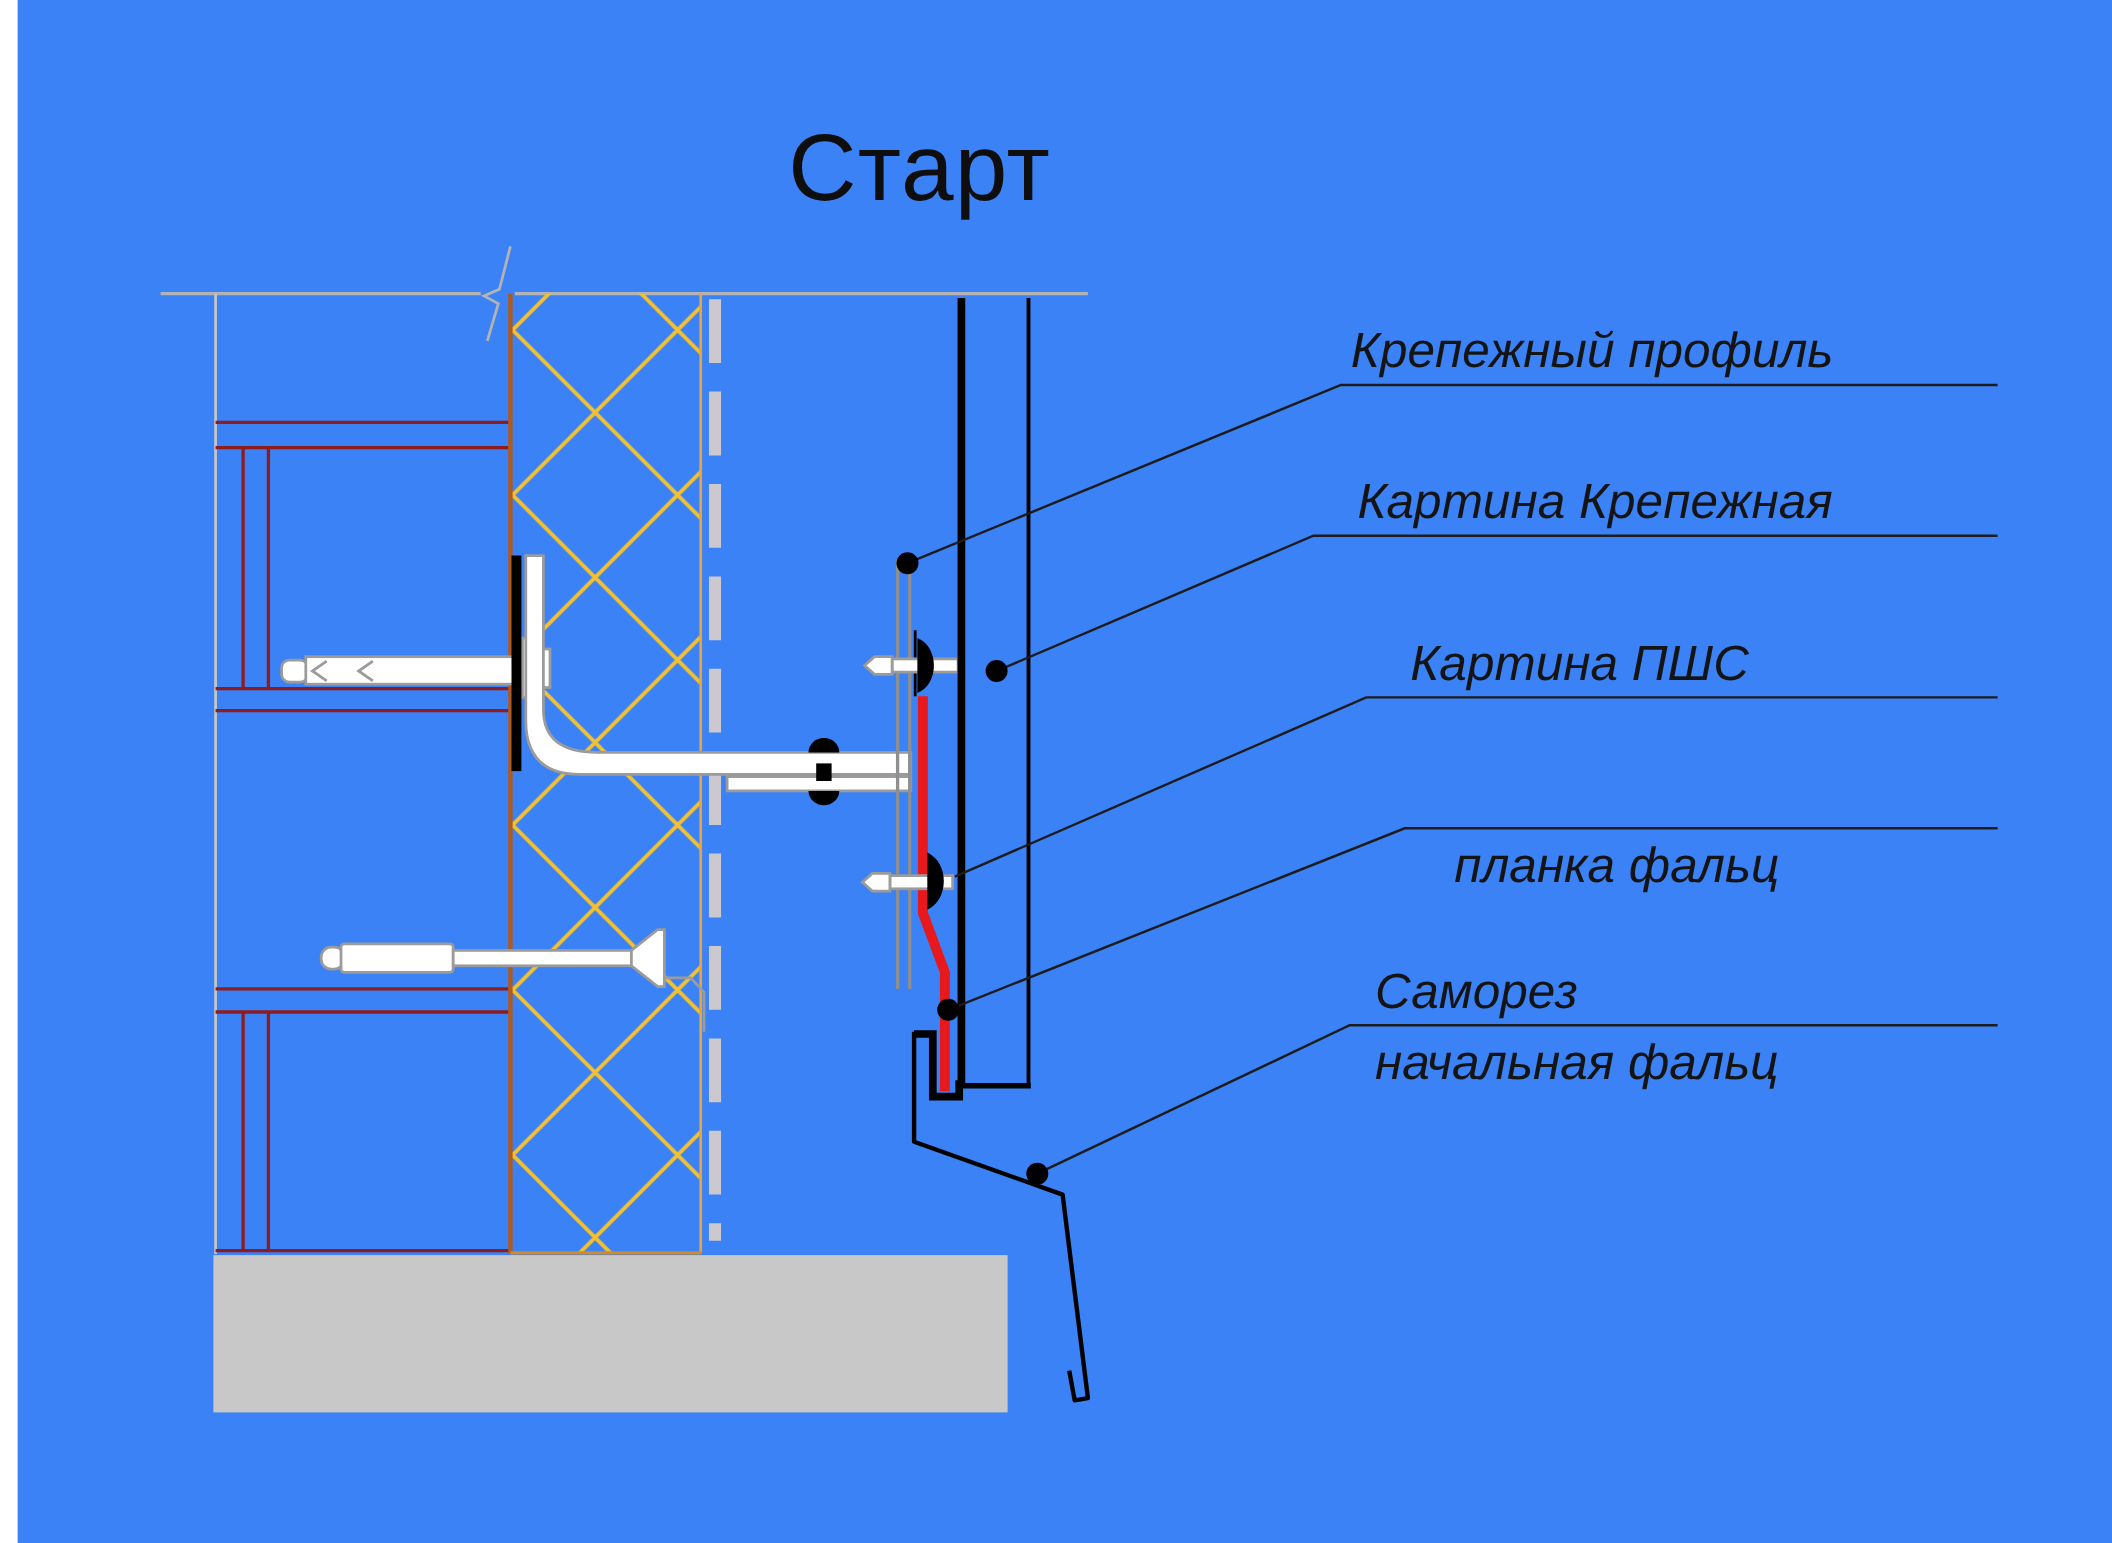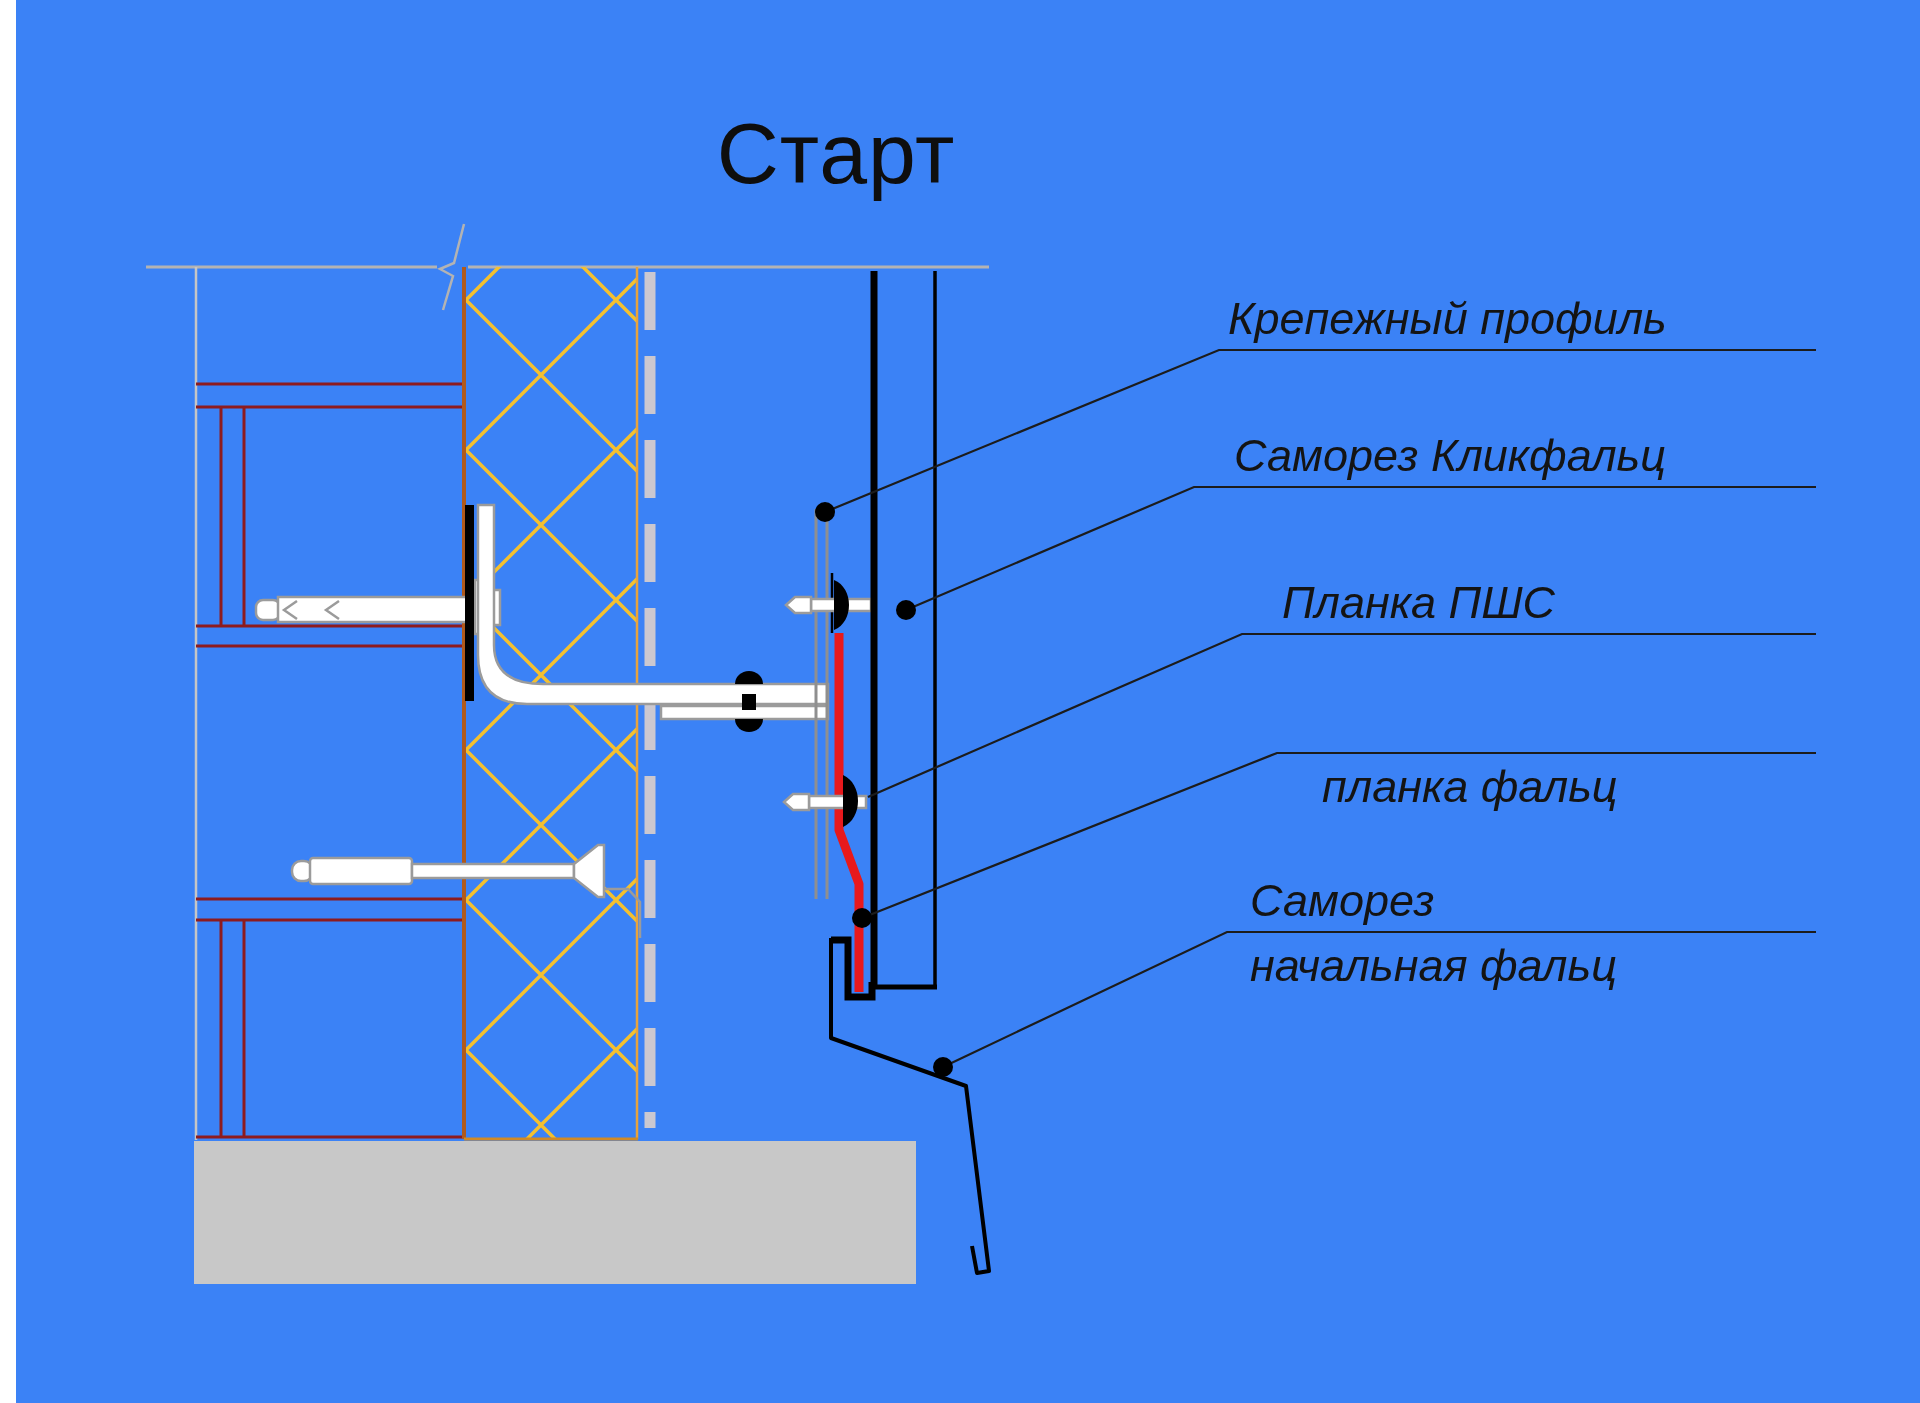--- a/index.html
+++ b/index.html
@@ -126,22 +126,22 @@
       <circle cx="890" cy="610" r="10"></circle>
       <circle cx="846" cy="918" r="10"></circle>
       <circle cx="927" cy="1067" r="10"></circle>
     </g>
   </svg>
 
   <div class="title">Старт</div>
 
   <div class="callout" style="left:1212px;top:294px">Крепежный профиль</div>
 
-  <div class="callout" style="left:1218px;top:431px">Саморез Кликфальц</div>
+  <div class="callout" style="left:1218px;top:431px">Картина Крепежная</div>
 
-  <div class="callout" style="left:1266px;top:578px">Планка ПШС</div>
+  <div class="callout" style="left:1266px;top:578px">Картина ПШС</div>
 
   <div class="callout" style="left:1306px;top:762px">планка фальц</div>
 
   <div class="callout" style="left:1234px;top:876px">Саморез</div>
   <div class="callout" style="left:1234px;top:941px">начальная фальц</div>
 
 </div>
 
 </body></html>

